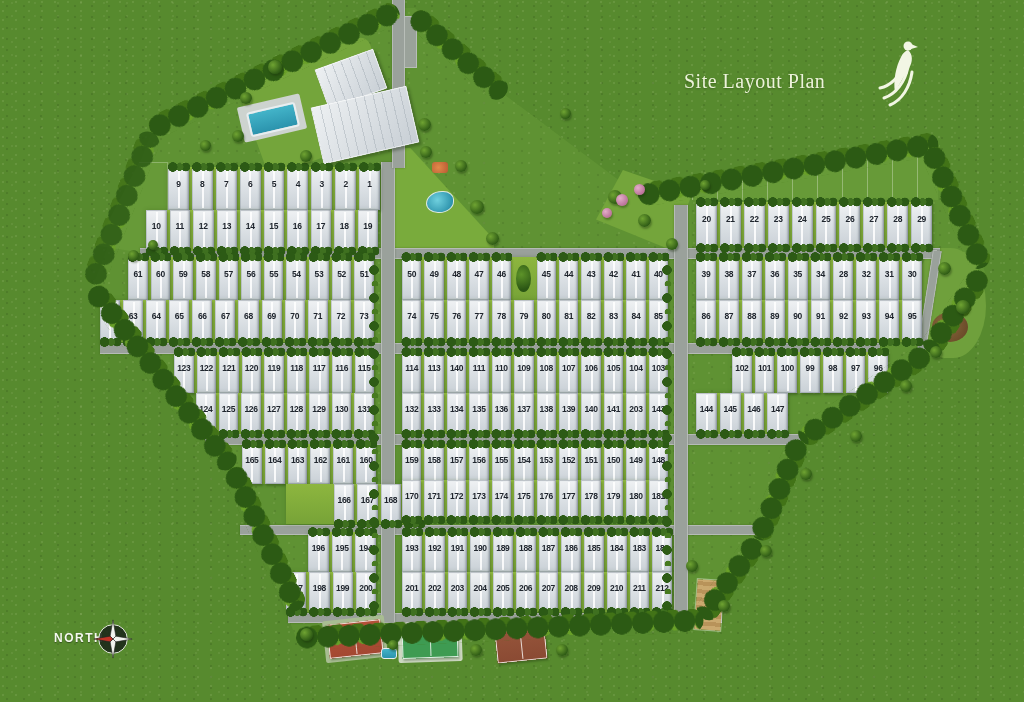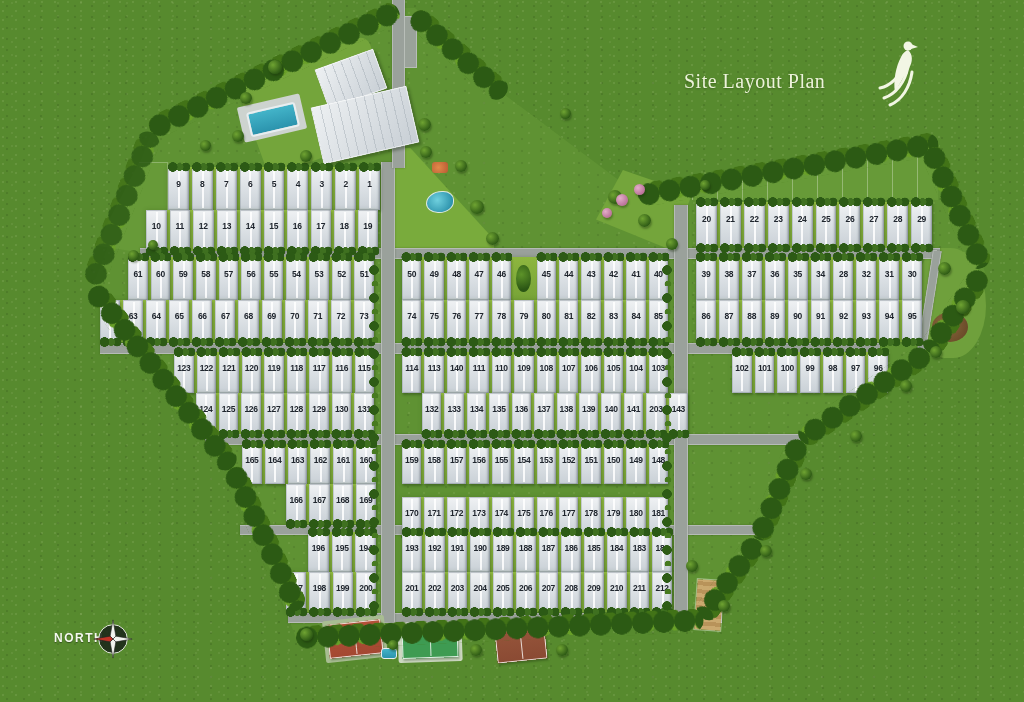--- a/index.html
+++ b/index.html
@@ -685,21 +685,21 @@
       </div>
       <div class="house">
         <i class="bush bush-t"></i>
         <span class="plot-num">104</span>
       </div>
       <div class="house">
         <i class="bush bush-t"></i>
         <span class="plot-num">103</span>
       </div>
     </div>
-    <div class="plot-row" style="left: 422px; top: 393px; width: 266px; height: 41px;">
+    <div class="plot-row" style="left: 402px; top: 393px; width: 266px; height: 41px;">
       <div class="house">
         <i class="bush bush-b"></i>
         <span class="plot-num">132</span>
       </div>
       <div class="house">
         <i class="bush bush-b"></i>
         <span class="plot-num">133</span>
       </div>
       <div class="house">
         <i class="bush bush-b"></i>
@@ -765,20 +765,38 @@
       </div>
       <div class="house">
         <i class="bush bush-t"></i>
         <span class="plot-num">97</span>
       </div>
       <div class="house">
         <i class="bush bush-t"></i>
         <span class="plot-num">96</span>
       </div>
     </div>
+    <div class="plot-row" style="left: 696px; top: 393px; width: 92px; height: 41px;">
+      <div class="house">
+        <i class="bush bush-b"></i>
+        <span class="plot-num">144</span>
+      </div>
+      <div class="house">
+        <i class="bush bush-b"></i>
+        <span class="plot-num">145</span>
+      </div>
+      <div class="house">
+        <i class="bush bush-b"></i>
+        <span class="plot-num">146</span>
+      </div>
+      <div class="house">
+        <i class="bush bush-b"></i>
+        <span class="plot-num">147</span>
+      </div>
+    </div>
     <div class="plot-row" style="left: 242px; top: 444px; width: 134px; height: 40px;">
       <div class="house">
         <i class="bush bush-t"></i>
         <span class="plot-num">165</span>
       </div>
       <div class="house">
         <i class="bush bush-t"></i>
         <span class="plot-num">164</span>
       </div>
       <div class="house">
@@ -791,21 +809,21 @@
       </div>
       <div class="house">
         <i class="bush bush-t"></i>
         <span class="plot-num">161</span>
       </div>
       <div class="house">
         <i class="bush bush-t"></i>
         <span class="plot-num">160</span>
       </div>
     </div>
-    <div class="plot-row" style="left: 286px; top: 484px; width: 90px; height: 40px;">
+    <div class="plot-row" style="left: 286px; top: 484px; width: 90px; height: 40px; padding-left: 48px;">
       <div class="house">
         <i class="bush bush-b"></i>
         <span class="plot-num">166</span>
       </div>
       <div class="house">
         <i class="bush bush-b"></i>
         <span class="plot-num">167</span>
       </div>
       <div class="house">
         <i class="bush bush-b"></i>
@@ -859,21 +877,21 @@
       </div>
       <div class="house">
         <i class="bush bush-t"></i>
         <span class="plot-num">149</span>
       </div>
       <div class="house">
         <i class="bush bush-t"></i>
         <span class="plot-num">148</span>
       </div>
     </div>
-    <div class="plot-row" style="left: 402px; top: 497px; width: 266px; height: 40px;">
+    <div class="plot-row" style="left: 402px; top: 480px; width: 266px; height: 40px;">
       <div class="house">
         <i class="bush bush-b"></i>
         <span class="plot-num">170</span>
       </div>
       <div class="house">
         <i class="bush bush-b"></i>
         <span class="plot-num">171</span>
       </div>
       <div class="house">
         <i class="bush bush-b"></i>

